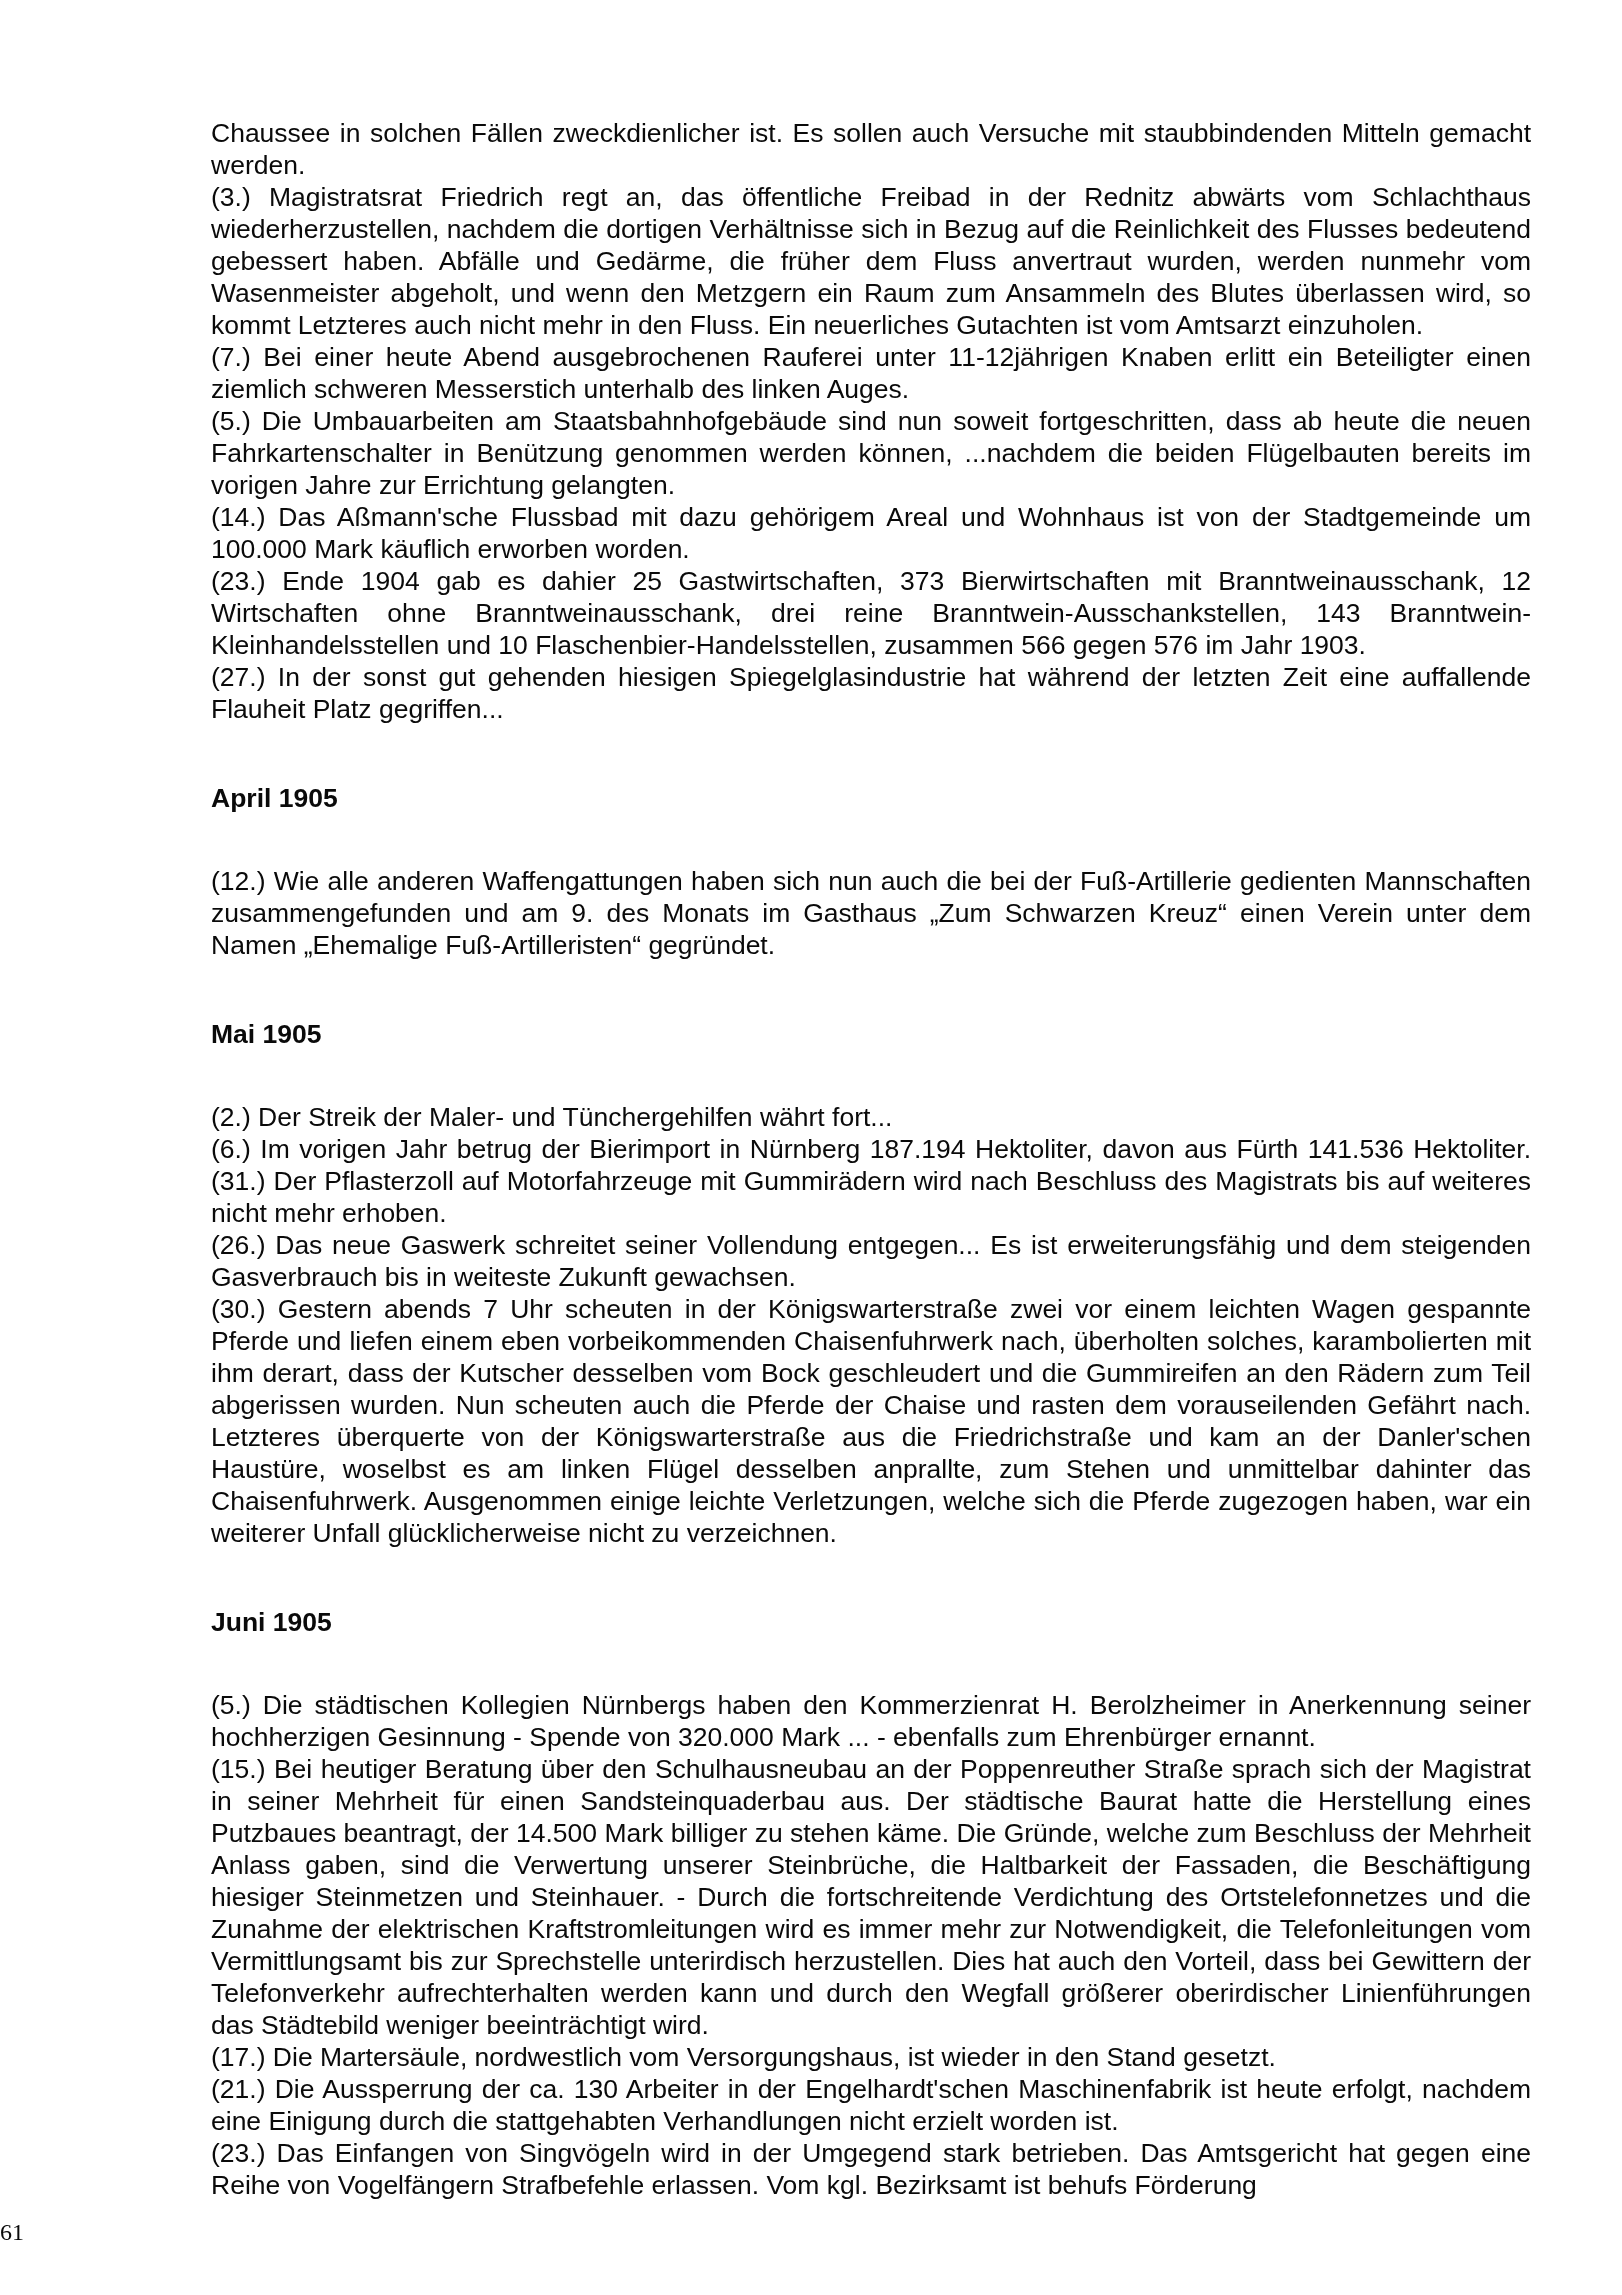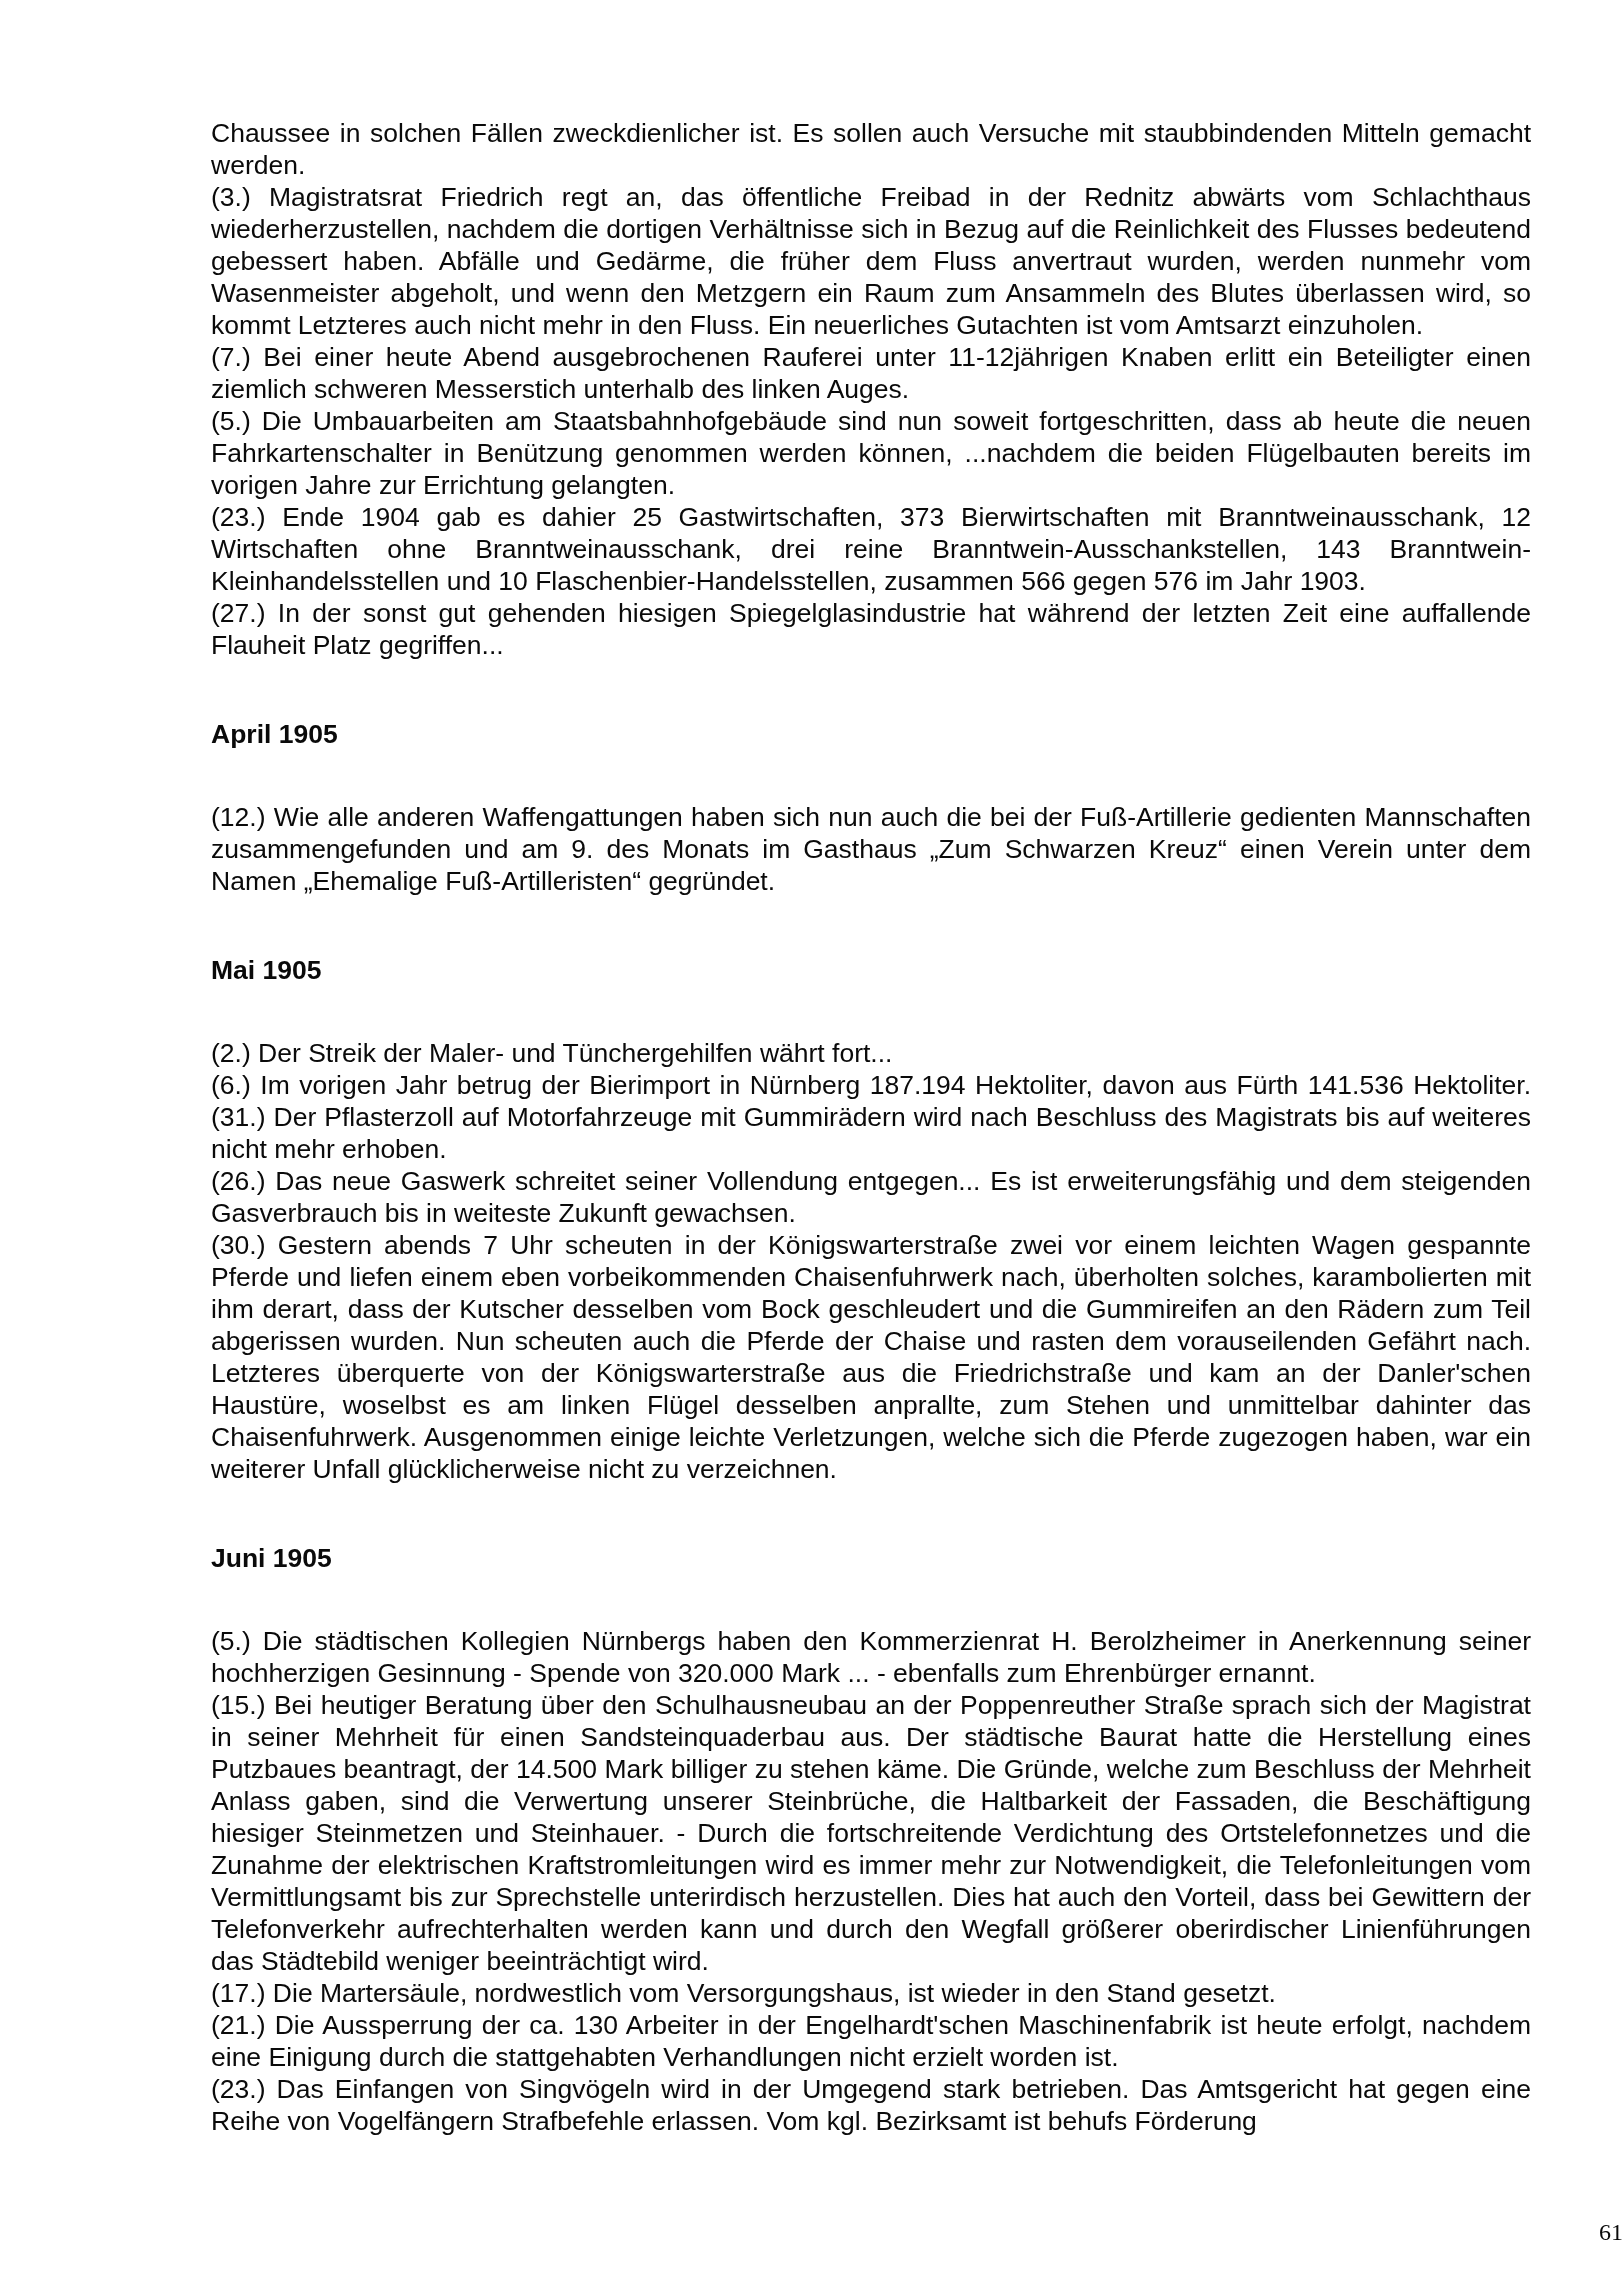--- a/index.html
+++ b/index.html
@@ -28,35 +28,36 @@
     font-size: inherit;
     line-height: inherit;
     font-weight: bold;
     margin: 57px 0 51px 0;
   }
   .page-number {
     position: absolute;
     left: 0;
     bottom: 49px;
     width: 100%;
-    text-align: right;
+    text-align: left;
     font-family: "Liberation Serif", "DejaVu Serif", serif;
     font-size: 24px;
     line-height: 27px;
   }
 </style>
 </head>
 <body>
 
 <main class="page">
 
   <p class="para">Chaussee in solchen Fällen zweckdienlicher ist. Es sollen auch Versuche mit staubbindenden Mitteln gemacht werden.</p>
   <p class="para">(3.) Magistratsrat Friedrich regt an, das öffentliche Freibad in der Rednitz abwärts vom Schlachthaus wiederherzustellen, nachdem die dortigen Verhältnisse sich in Bezug auf die Reinlichkeit des Flusses bedeutend gebessert haben. Abfälle und Gedärme, die früher dem Fluss anvertraut wurden, werden nunmehr vom Wasenmeister abgeholt, und wenn den Metzgern ein Raum zum Ansammeln des Blutes überlassen wird, so kommt Letzteres auch nicht mehr in den Fluss. Ein neuerliches Gutachten ist vom Amtsarzt einzuholen.</p>
   <p class="para">(7.) Bei einer heute Abend ausgebrochenen Rauferei unter 11-12jährigen Knaben erlitt ein Beteiligter einen ziemlich schweren Messerstich unterhalb des linken Auges.</p>
   <p class="para">(5.) Die Umbauarbeiten am Staatsbahnhofgebäude sind nun soweit fortgeschritten, dass ab heute die neuen Fahrkartenschalter in Benützung genommen werden können, ...nachdem die beiden Flügelbauten bereits im vorigen Jahre zur Errichtung gelangten.</p>
+  <p class="para">(14.) Das Aßmann'sche Flussbad mit dazu gehörigem Areal und Wohnhaus ist von der Stadtgemeinde um 100.000 Mark käuflich erworben worden.</p>
   <p class="para">(23.) Ende 1904 gab es dahier 25 Gastwirtschaften, 373 Bierwirtschaften mit Branntweinausschank, 12 Wirtschaften ohne Branntweinausschank, drei reine Branntwein-Ausschankstellen, 143 Branntwein-Kleinhandelsstellen und 10 Flaschenbier-Handelsstellen, zusammen 566 gegen 576 im Jahr 1903.</p>
   <p class="para">(27.) In der sonst gut gehenden hiesigen Spiegelglasindustrie hat während der letzten Zeit eine auffallende Flauheit Platz gegriffen...</p>
 
   <h2 class="heading">April 1905</h2>
 
   <p class="para">(12.) Wie alle anderen Waffengattungen haben sich nun auch die bei der Fuß-Artillerie gedienten Mannschaften zusammengefunden und am 9. des Monats im Gasthaus „Zum Schwarzen Kreuz“ einen Verein unter dem Namen „Ehemalige Fuß-Artilleristen“ gegründet.</p>
 
   <h2 class="heading">Mai 1905</h2>
 
   <p class="para">(2.) Der Streik der Maler- und Tünchergehilfen währt fort...</p>

